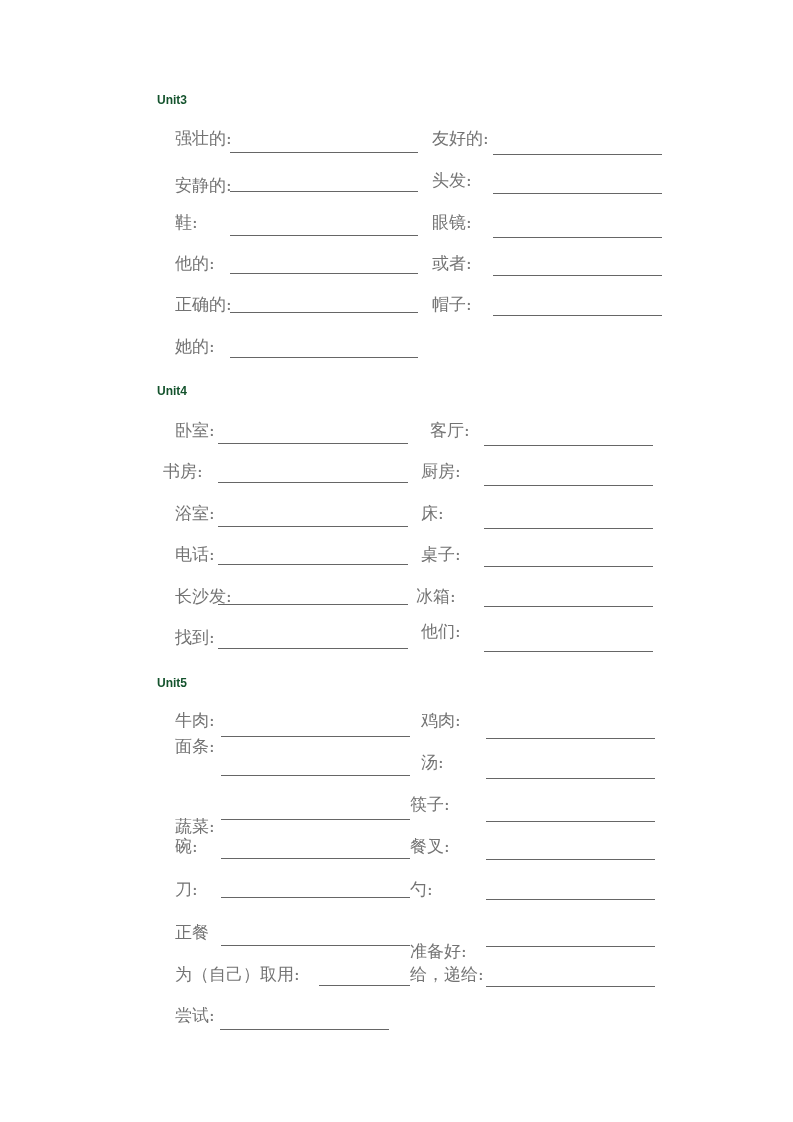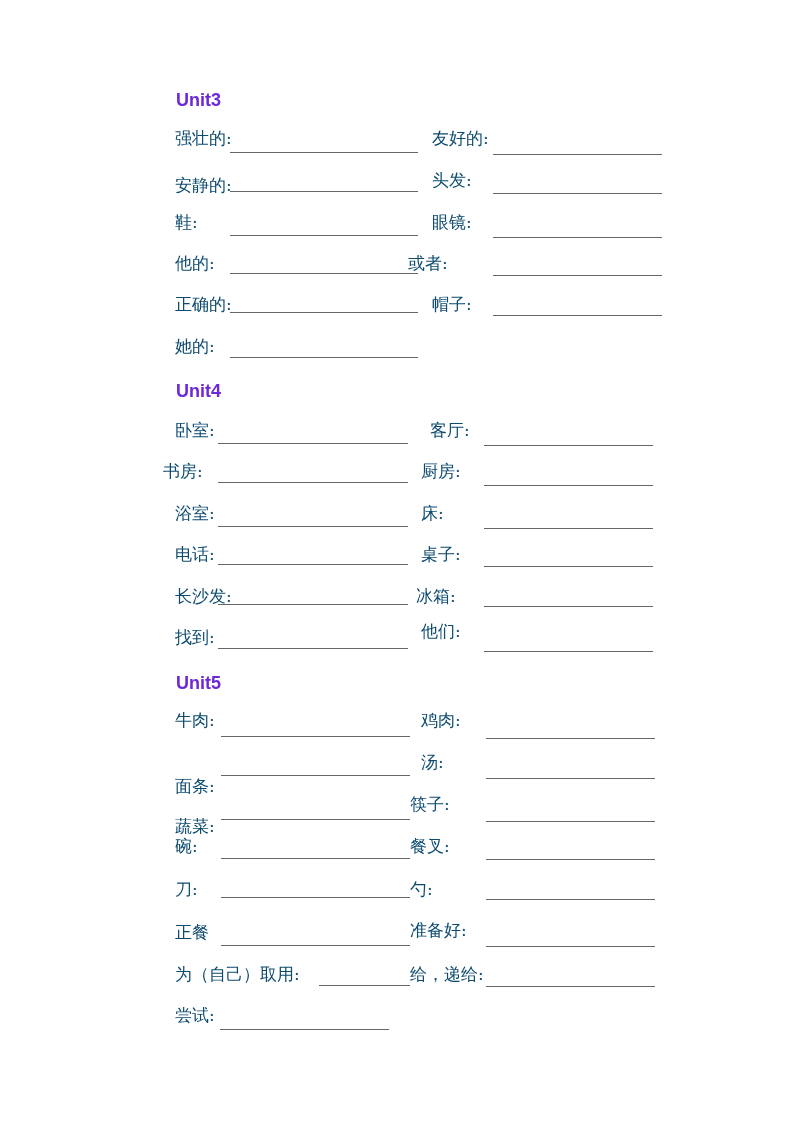--- a/index.html
+++ b/index.html
@@ -1,20 +1,20 @@
 <!DOCTYPE html>
 <html><head>
 <meta charset="utf-8">
 <style>
   html, body { margin:0; padding:0; background:#ffffff; }
   body { width:793px; height:1122px; position:relative; overflow:hidden;
          font-family:"DejaVu Serif", "Liberation Serif", serif; color:#3a3a3a; }
-  .heading { position:absolute; left:176px; font-family:"Liberation Sans", sans-serif;
-             font-weight:bold; font-size:18px; color:#6d28d9; line-height:20px; }
-  .label { position:absolute; font-size:17px; line-height:20px; white-space:nowrap; color:#0c4a6e; }
+  .heading { position:absolute; left:157px; font-family:"Liberation Sans", sans-serif;
+             font-weight:bold; font-size:12px; color:#14532d; line-height:20px; }
+  .label { position:absolute; font-size:17px; line-height:20px; white-space:nowrap; color:#737373; }
   .line { position:absolute; height:0; border-top:1.3px solid #666; }
 </style>
 </head>
 <body>
 
 <div class="heading" style="top:90px">Unit3</div>
 
 <div class="label" style="left:175px;top:128px">强壮的:</div>
 <div class="line" style="left:230px;width:188px;top:152px"></div>
 <div class="label" style="left:432px;top:128px">友好的:</div>
@@ -25,21 +25,21 @@
 <div class="label" style="left:432px;top:170px">头发:</div>
 <div class="line" style="left:493px;width:169px;top:193px"></div>
 
 <div class="label" style="left:175px;top:212px">鞋:</div>
 <div class="line" style="left:230px;width:188px;top:235px"></div>
 <div class="label" style="left:432px;top:212px">眼镜:</div>
 <div class="line" style="left:493px;width:169px;top:237px"></div>
 
 <div class="label" style="left:175px;top:253px">他的:</div>
 <div class="line" style="left:230px;width:188px;top:273px"></div>
-<div class="label" style="left:408px;top:253px">或者:</div>
+<div class="label" style="left:432px;top:253px">或者:</div>
 <div class="line" style="left:493px;width:169px;top:275px"></div>
 
 <div class="label" style="left:175px;top:294px">正确的:</div>
 <div class="line" style="left:230px;width:188px;top:312px"></div>
 <div class="label" style="left:432px;top:294px">帽子:</div>
 <div class="line" style="left:493px;width:169px;top:315px"></div>
 
 <div class="label" style="left:175px;top:336px">她的:</div>
 <div class="line" style="left:230px;width:188px;top:357px"></div>
 
@@ -75,21 +75,21 @@
 <div class="label" style="left:421px;top:621px">他们:</div>
 <div class="line" style="left:484px;width:169px;top:651px"></div>
 
 <div class="heading" style="top:673px">Unit5</div>
 
 <div class="label" style="left:175px;top:710px">牛肉:</div>
 <div class="line" style="left:221px;width:189px;top:736px"></div>
 <div class="label" style="left:421px;top:710px">鸡肉:</div>
 <div class="line" style="left:486px;width:169px;top:738px"></div>
 
-<div class="label" style="left:175px;top:776px">面条:</div>
+<div class="label" style="left:175px;top:736px">面条:</div>
 <div class="line" style="left:221px;width:189px;top:775px"></div>
 <div class="label" style="left:421px;top:752px">汤:</div>
 <div class="line" style="left:486px;width:169px;top:778px"></div>
 
 <div class="label" style="left:175px;top:816px">蔬菜:</div>
 <div class="line" style="left:221px;width:189px;top:819px"></div>
 <div class="label" style="left:410px;top:794px">筷子:</div>
 <div class="line" style="left:486px;width:169px;top:821px"></div>
 
 <div class="label" style="left:175px;top:836px">碗:</div>
@@ -97,21 +97,21 @@
 <div class="label" style="left:410px;top:836px">餐叉:</div>
 <div class="line" style="left:486px;width:169px;top:859px"></div>
 
 <div class="label" style="left:175px;top:879px">刀:</div>
 <div class="line" style="left:221px;width:189px;top:897px"></div>
 <div class="label" style="left:410px;top:879px">勺:</div>
 <div class="line" style="left:486px;width:169px;top:899px"></div>
 
 <div class="label" style="left:175px;top:922px">正餐</div>
 <div class="line" style="left:221px;width:189px;top:945px"></div>
-<div class="label" style="left:410px;top:920px">准备好:</div>
+<div class="label" style="left:410px;top:941px">准备好:</div>
 <div class="line" style="left:486px;width:169px;top:946px"></div>
 
 <div class="label" style="left:175px;top:964px">为（自己）取用:</div>
 <div class="line" style="left:319px;width:91px;top:985px"></div>
 <div class="label" style="left:410px;top:964px">给，递给:</div>
 <div class="line" style="left:486px;width:169px;top:986px"></div>
 
 <div class="label" style="left:175px;top:1005px">尝试:</div>
 <div class="line" style="left:220px;width:169px;top:1029px"></div>
 

